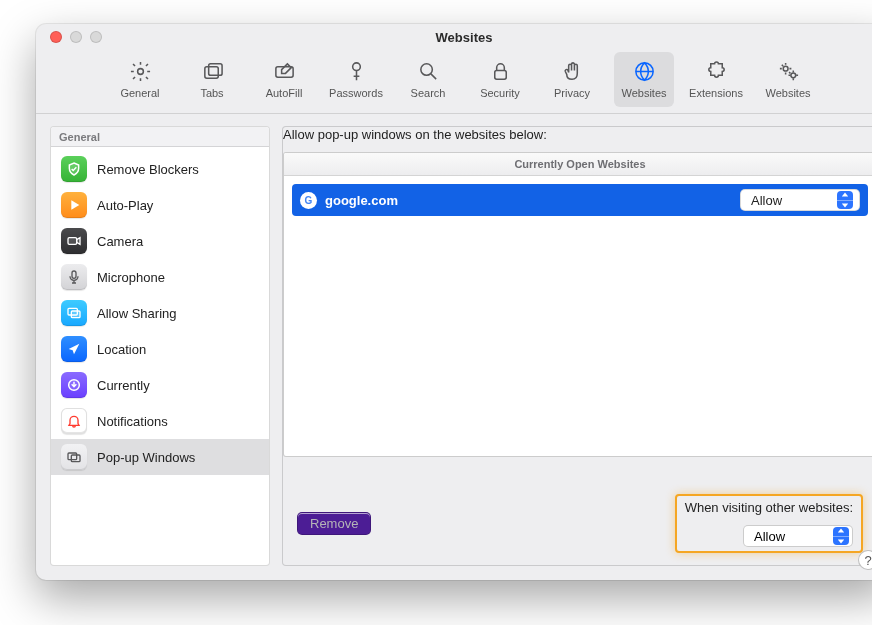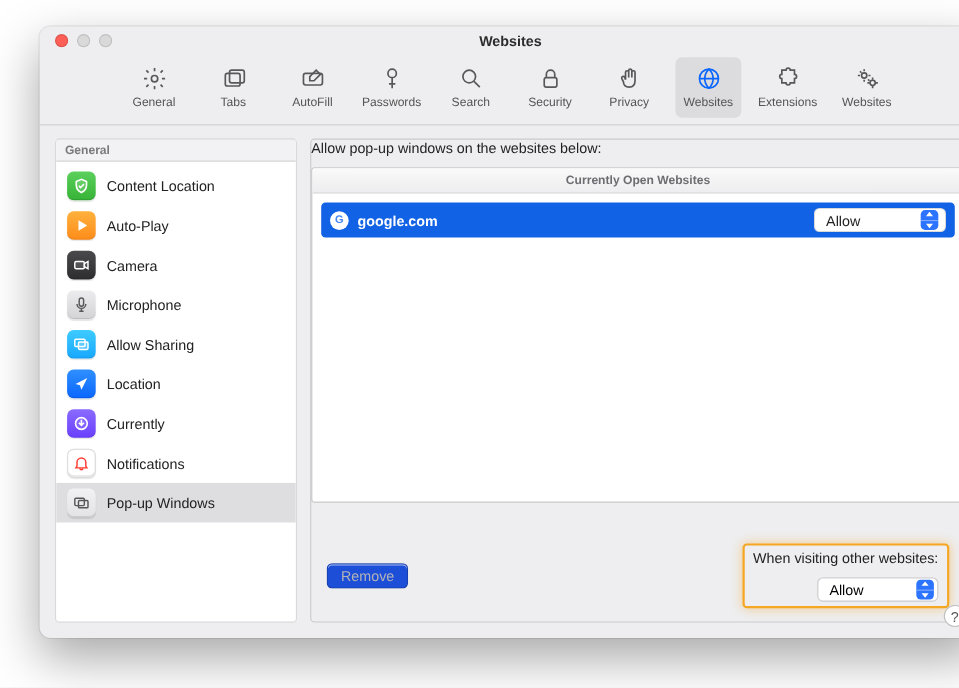--- a/index.html
+++ b/index.html
@@ -103,21 +103,21 @@
   }
   .stepper div{flex:1; display:flex;align-items:center;justify-content:center;}
   .stepper .sep{height:1px;flex:none;background:rgba(255,255,255,.4);}
   .stepper svg{width:8px;height:6px;}
 
   .footer {
     position:absolute; left:14px; right:14px; bottom:12px;
     display:flex; align-items:center; gap:10px;
   }
   .removebtn {
-    background:#1d4ed8; border:1px solid rgba(0,0,0,.18); border-radius:5px;
+    background:#4c1d95; border:1px solid rgba(0,0,0,.18); border-radius:5px;
     padding:3px 12px; font-size:13px; color:#b4b4b7;
     box-shadow:0 1px 0 rgba(255,255,255,.6) inset;
   }
   .highlight {
     margin-left:auto; display:flex; align-items:flex-end; gap:10px;
     border:2px solid #f5a623; border-radius:4px; padding:4px 8px;
     box-shadow:0 0 10px rgba(245,166,35,.45);
     background:#eeeef0;
     flex-direction:column;
   }
@@ -225,21 +225,21 @@
       <div class="sbhdr">General</div>
       <div class="sblist">
 
         <div class="sbi">
           <div class="sbicon ic-green">
             <svg viewBox="0 0 24 24" fill="none" stroke="#fff" stroke-width="2.2">
                 <path d="M12 3l7 3v5c0 5-3 8-7 10-4-2-7-5-7-10V6z" fill="rgba(255,255,255,.15)"></path>
                 <path d="M8.5 12l2.3 2.3L15.5 9.5"></path>
               </svg>
           </div>
-          <span>Content Location</span>
+          <span>Remove Blockers</span>
         </div>
 
         <div class="sbi">
           <div class="sbicon ic-orange">
             <svg viewBox="0 0 24 24" fill="#fff">
                 <path d="M8 5l12 7-12 7z"></path>
               </svg>
           </div>
           <span>Auto-Play</span>
         </div>

